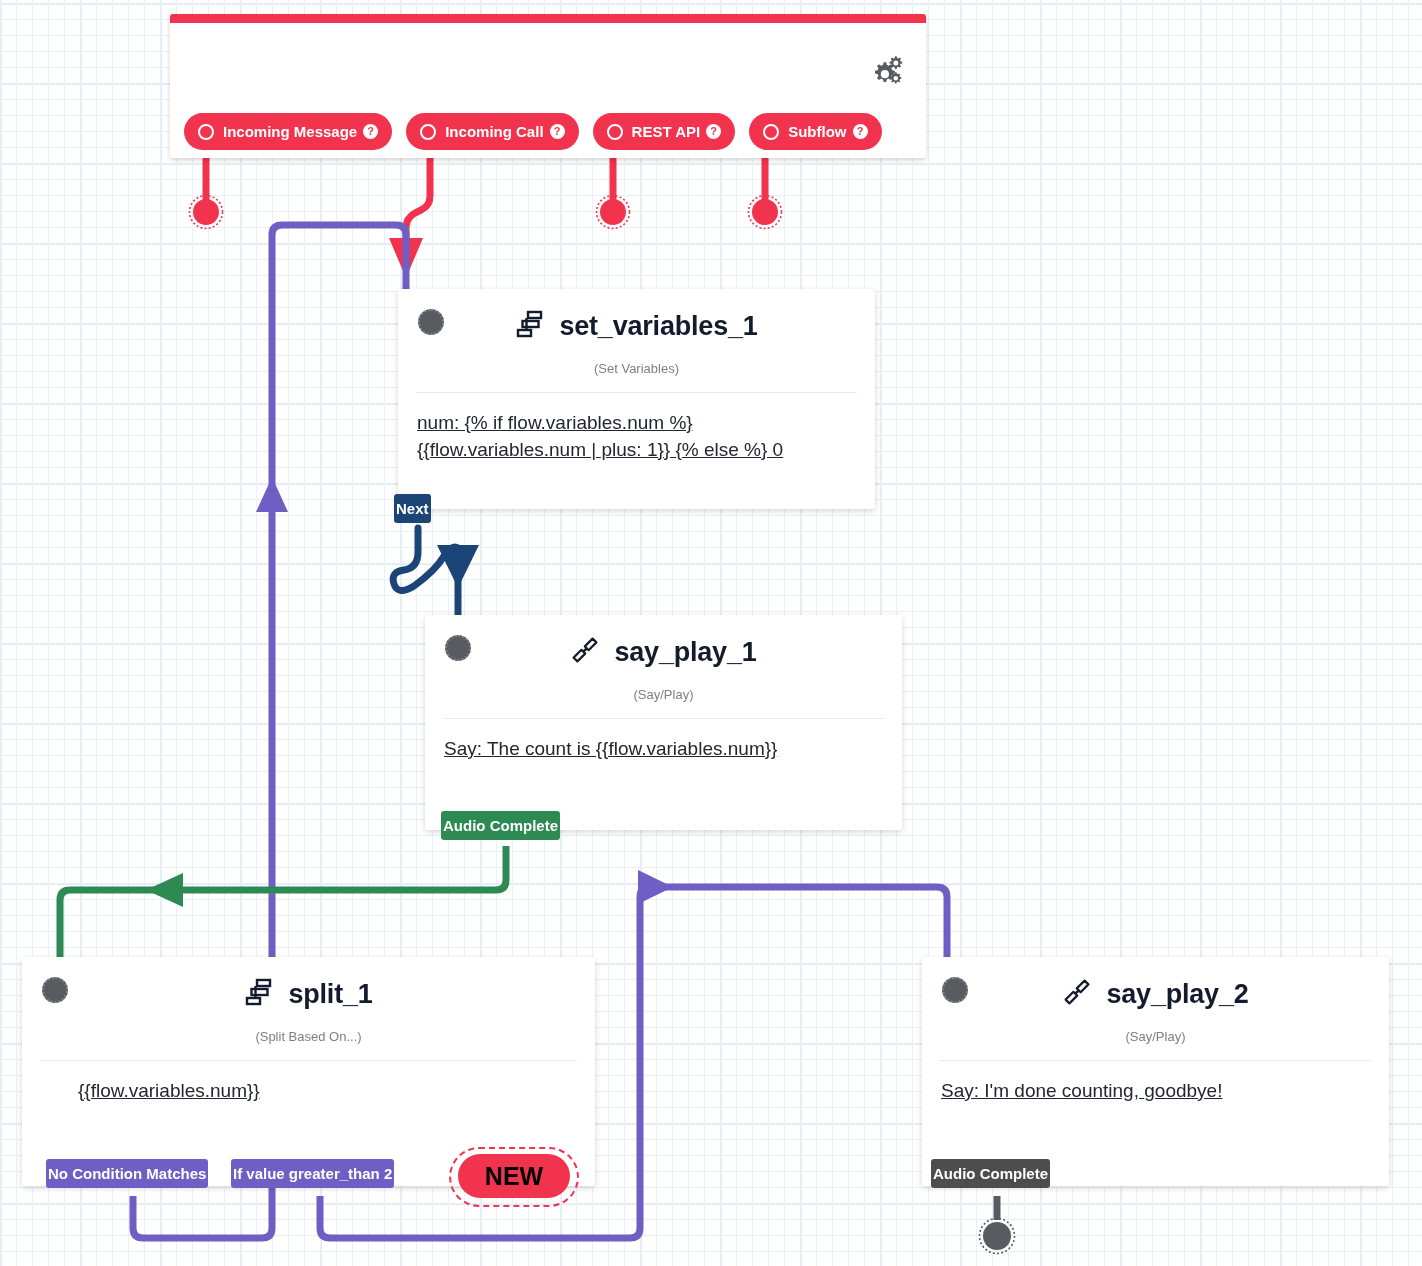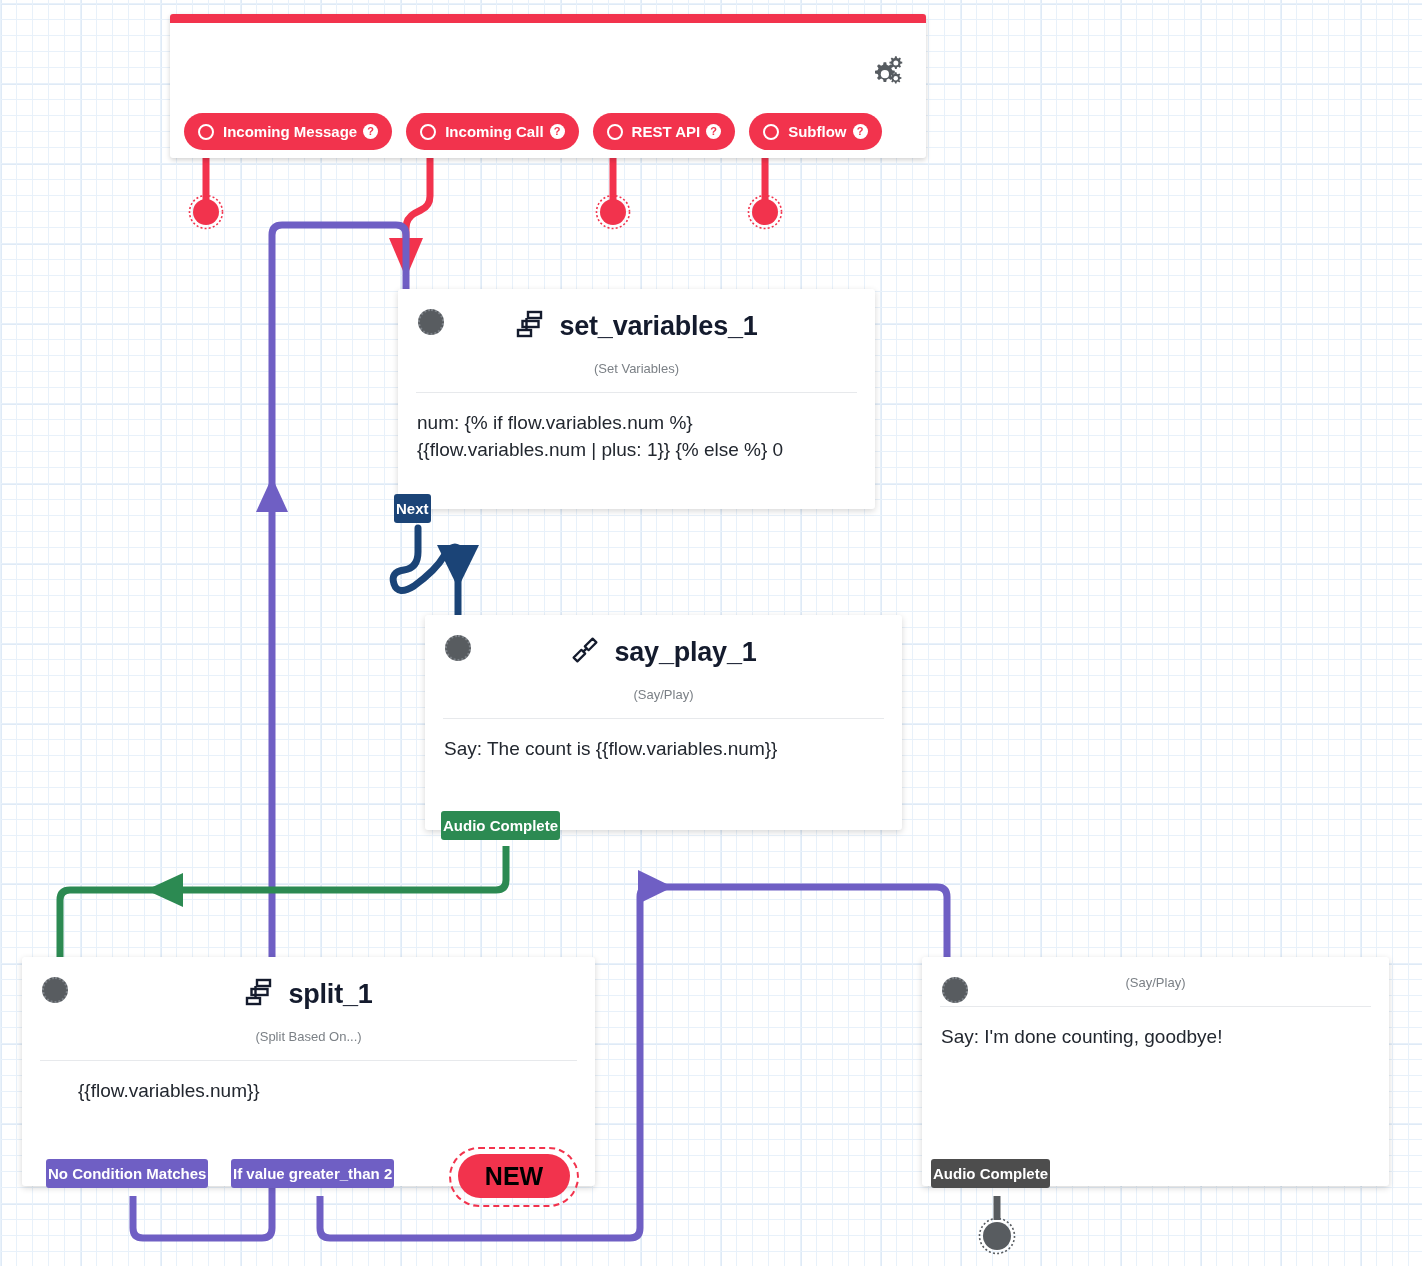--- a/index.html
+++ b/index.html
@@ -127,20 +127,21 @@
   }
   .node-divider {
     margin: 16px 18px 0 18px;
     border-top: 1px solid #e7e9ec;
   }
   .node-body {
     padding: 17px 19px 0 19px;
     font-size: 19px;
     color: #22272f;
     line-height: 1.42;
+    text-decoration: underline;
   }
   .node-body.indent { padding-left: 56px; }
 
   
   .edge-label {
     position: absolute;
     color: #ffffff;
     font-size: 15px;
     font-weight: bold;
     padding: 6px 2px;
@@ -317,20 +318,30 @@
       <div>{{flow.variables.num}}</div>
     </div>
   </div>
   <div class="edge-label lbl-purple" style="left:46px; top:1159px;">No Condition Matches</div>
   <div class="edge-label lbl-purple" style="left:231px; top:1159px;">If value greater_than 2</div>
   <div class="new-btn-ring" style="left:449px; top:1147px; width:130px; height:60px;"></div>
   <button class="new-btn" style="left:458px; top:1154px;">NEW</button>
 
   <div class="node" style="left:922px; top:957px; width:467px; height:229px;">
     <span class="node-port"></span>
+    <div class="node-head">
+      <span>
+        <svg width="30" height="30" viewBox="0 0 30 30" xmlns="http://www.w3.org/2000/svg">
+          <g fill="none" stroke="#141b2d" stroke-width="2.2" stroke-linejoin="round">
+            <path d="M22.6 3.6 L26.4 7.4 L18.6 15.2 L16.6 13.2 L13.2 16.6 L15.2 18.6 L7.4 26.4 L3.6 22.6 L11.4 14.8 L13.4 16.8 L16.8 13.4 L14.8 11.4 Z"></path>
+          </g>
+        </svg>
+      </span>
+      <span class="node-name">say_play_2</span>
+    </div>
     <div class="node-sub">(Say/Play)</div>
     <div class="node-divider"></div>
     <div class="node-body">
       <div>Say: I'm done counting, goodbye!</div>
     </div>
   </div>
   <div class="edge-label lbl-gray" style="left:931px; top:1159px;">Audio Complete</div>
 
 </div>
 

